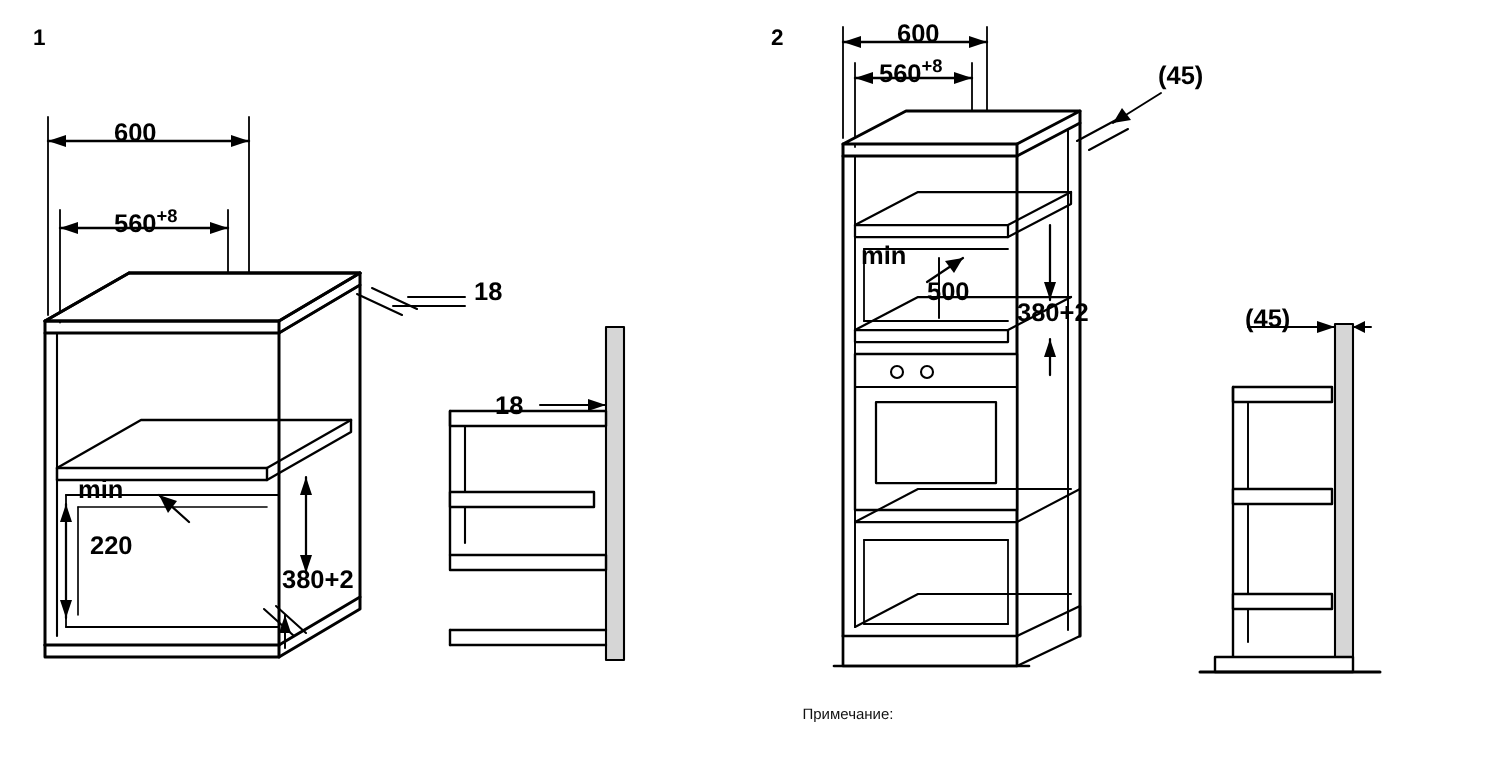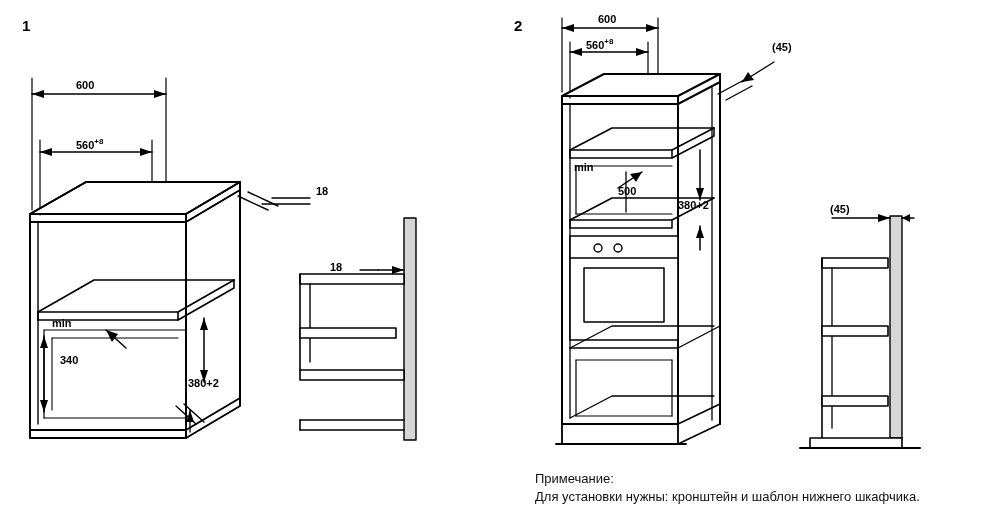--- a/index.html
+++ b/index.html
@@ -30,21 +30,21 @@
     position: absolute;
     font-size: 15px;
     font-weight: bold;
     line-height: 1;
   }
   #panel-1 .panel-number { left: 22px; top: 18px; }
   #panel-2 .panel-number { left: 14px; top: 18px; }
 
   .dim {
     position: absolute;
-    font-size: 11px;
+    font-size: 17px;
     font-weight: bold;
     white-space: nowrap;
     line-height: 1.05;
   }
   .dim sup {
     font-size: 0.72em;
     vertical-align: super;
     font-weight: bold;
   }
 
@@ -52,21 +52,21 @@
     position: absolute;
     left: 0;
     top: 0;
     overflow: visible;
   }
 
   .note {
     position: absolute;
     left: 35px;
     top: 470px;
-    font-size: 13px;
+    font-size: 10px;
     line-height: 1.35;
     color: #111;
     white-space: nowrap;
   }
   .note div { display: block; }
 </style>
 </head>
 <body>
 
 <div id="page">
@@ -171,21 +171,21 @@
     <div class="dim" style="left:76px; top:80px;">600</div>
 
     <div class="dim" style="left:76px; top:138px;"><span>560</span><sup>+8</sup></div>
 
     <div class="dim" style="left:316px; top:186px;">18</div>
 
     <div class="dim" style="left:330px; top:262px;">18</div>
 
     <div class="dim" style="left:52px; top:318px;">min</div>
 
-    <div class="dim" style="left:60px; top:355px;">340</div>
+    <div class="dim" style="left:60px; top:355px;">220</div>
 
     <div class="dim" style="left:188px; top:378px;">380+2</div>
   </div>
 
   <div class="panel" id="panel-2">
 
     <div class="panel-number">2</div>
 
     <svg width="500" height="513">
       <g fill="none" stroke="#000" stroke-width="2" stroke-linejoin="round" stroke-linecap="round">
@@ -294,17 +294,16 @@
     <div class="dim" style="left:74px; top:162px;">min</div>
 
     <div class="dim" style="left:78px; top:186px;margin-left:40px;">500</div>
 
     <div class="dim" style="left:178px; top:200px;">380+2</div>
 
     <div class="dim" style="left:330px; top:204px;">(45)</div>
 
     <div class="note">
       <div>Примечание:</div>
-      <div>Для установки нужны: кронштейн и шаблон нижнего шкафчика.</div>
     </div>
   </div>
 
 </div>
 
 </body></html>

